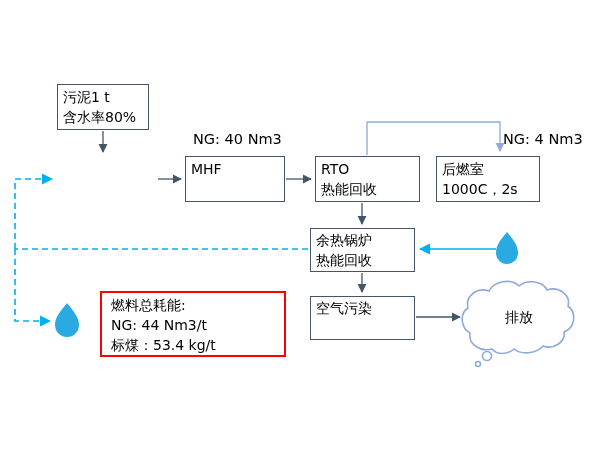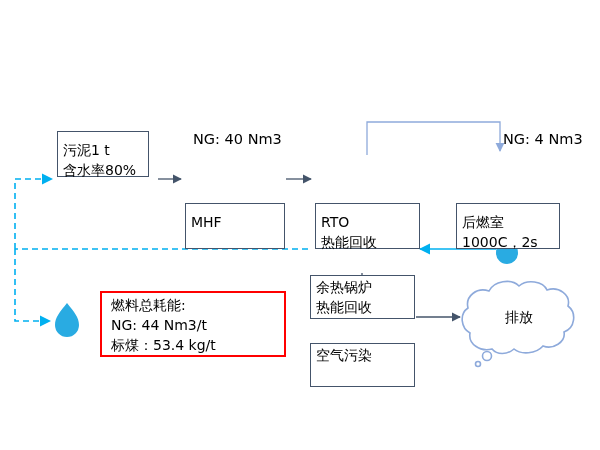--- a/index.html
+++ b/index.html
@@ -10,21 +10,21 @@
   html,body{margin:0;padding:0;background:#fff;}
   .canvas{
     position:relative;width:600px;height:450px;background:var(--background);
     font-family:"DejaVu Sans","Liberation Sans",sans-serif;color:var(--text);
     overflow:hidden;
   }
   svg.overlay{position:absolute;left:0;top:0;width:600px;height:450px;}
   .node{
     position:absolute;box-sizing:border-box;background:#fff;
     border:1.4px solid var(--box-border);
-    font-size:14px;line-height:20px;padding:8px 5px;white-space:nowrap;margin-top:47px;
+    font-size:14px;line-height:20px;padding:2px 5px;white-space:nowrap;
   }
   .node .l{white-space:nowrap;}
   .ann{position:absolute;font-size:14.5px;line-height:18px;white-space:nowrap;}
   .fuel{
     position:absolute;box-sizing:border-box;background:#fff;
     border:2px solid var(--fuel-box-border);
     font-size:14px;line-height:20px;padding:2px 9px;white-space:nowrap;
   }
   .cloud-label{position:absolute;font-size:14px;text-align:center;}
   
@@ -97,21 +97,21 @@
 
   <div class="node" style="left:185px;top:156px;width:100px;height:46px;">
     <div class="l">MHF</div>
   </div>
 
   <div class="node" style="left:315px;top:156px;width:105px;height:46px;">
     <div class="l">RTO</div>
     <div class="l">热能回收</div>
   </div>
 
-  <div class="node" style="left:456px;top:156px;width:104px;height:46px;">
+  <div class="node" style="left:436px;top:156px;width:104px;height:46px;">
     <div class="l">后燃室</div>
     <div class="l">1000C，2s</div>
   </div>
 
   <div class="node" style="left:310px;top:228px;width:105px;height:44px;padding-top:1px;">
     <div class="l">余热锅炉</div>
     <div class="l">热能回收</div>
   </div>
 
   <div class="node" style="left:310px;top:296px;width:105px;height:44px;padding-top:1px;">

